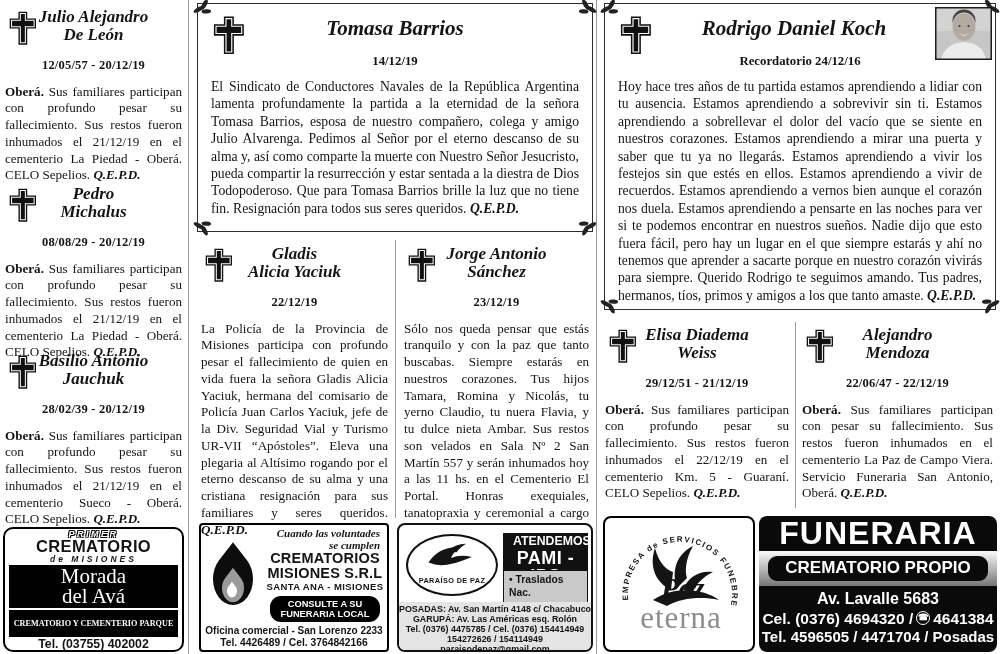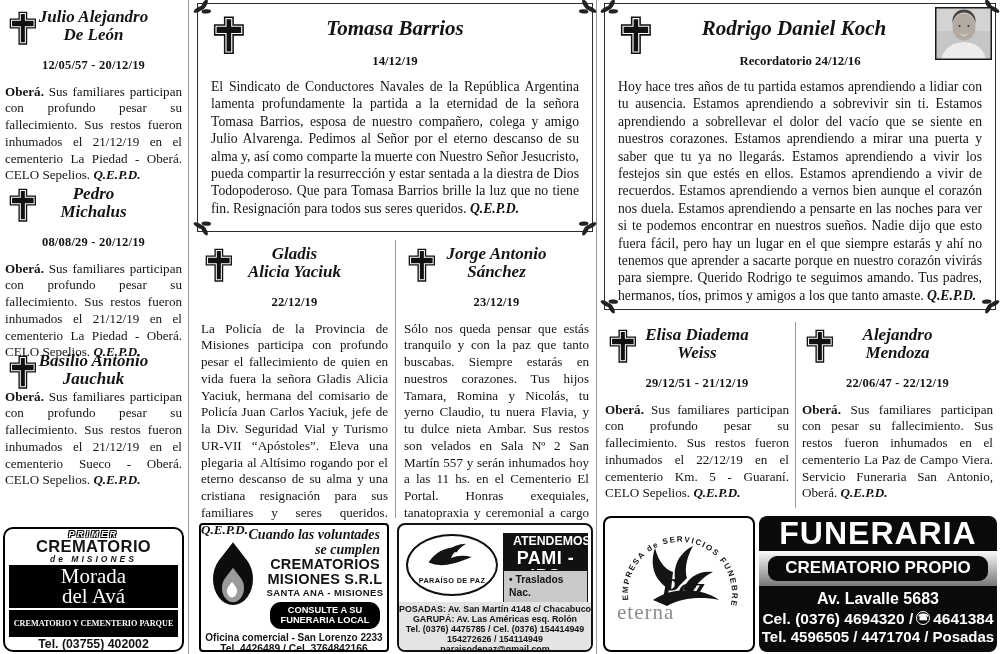--- a/index.html
+++ b/index.html
@@ -36,21 +36,21 @@
   .am-crema { font-weight:900; font-size:16.5px; line-height:.95; letter-spacing:.4px; }
   .am-demis { font-style:italic; font-size:8.5px; letter-spacing:3px; line-height:1.05; font-weight:bold; }
   .am-brand { background:#000; color:#fff; margin:1px 4px 0; font-family:"Liberation Serif",serif; font-size:21px; line-height:.95; padding:2px 16px; }
   .am-tag { background:#000; color:#fff; margin:2px 4px 0; font-family:"Liberation Serif",serif; font-size:8.2px; padding:9px 0; font-weight:bold; }
   .am-tel { font-weight:900; font-size:12.3px; line-height:1.05; margin-top:1px; }
   .am-email { font-weight:bold; font-size:8.2px; line-height:1.15; }
   .am-web { font-weight:900; font-size:10px; line-height:1.1; }
 
   
   .ad-cm { position:absolute; left:199px; top:523px; width:190px; height:129px; border:2px solid #000; border-radius:4px; font-family:"Liberation Sans",sans-serif; overflow:hidden; }
-  .cm-tag { text-align:right; font-family:"Liberation Serif",serif; font-style:italic; font-weight:bold; font-size:14px; line-height:1.05; padding:3px 7px 0 0; }
+  .cm-tag { text-align:right; font-family:"Liberation Serif",serif; font-style:italic; font-weight:bold; font-size:11px; line-height:1.05; padding:3px 7px 0 0; }
   .cm-flame { position:absolute; left:4px; top:24px; width:60px; height:82px; }
   .fdrop { position:absolute; border-radius:0 50% 50% 50%; transform:scaleY(1.3) rotate(45deg); }
   .f1 { left:8px; top:10px; width:40px; height:40px; background:#0d0d0d; }
   .f2 { left:17px; top:28px; width:22px; height:22px; background:#9b9b9b; }
   .f3 { left:22px; top:37px; width:10px; height:10px; background:#fff; }
   .cm-right { margin-left:62px; text-align:center; }
   .cm-n1,.cm-n2 { font-weight:900; font-size:14.5px; line-height:1.02; letter-spacing:.2px; }
   .cm-loc { font-weight:bold; font-size:9.5px; letter-spacing:.4px; line-height:1.15; margin-top:1px; }
   .cm-pill { display:inline-block; background:#000; color:#fff; border-radius:11px; font-weight:bold; font-size:9.3px; line-height:1.12; padding:3px 10px; margin-top:3px; }
   .cm-lines { text-align:center; margin-top:3px; font-weight:bold; line-height:1.17; }
@@ -63,21 +63,21 @@
   .pp-oval-label { font-size:7.3px; font-weight:bold; letter-spacing:.4px; }
   .pp-atend { position:absolute; left:104px; top:8px; width:85px; background:#111; color:#fff; text-align:center; font-weight:900; padding:2px 10px 3px; }
   .pp-a1 { font-size:12.3px; line-height:1.1; } .pp-a2 { font-size:18px; line-height:1.05; letter-spacing:.5px; }
   .pp-serv { position:absolute; left:104px; top:45px; width:85px; background:#c9c9c9; border:1.5px solid #111; padding:2px 15px 2px 5px; font-weight:900; font-size:10.3px; line-height:1.3; }
   .pp-lines { position:absolute; left:0; right:0; top:77px; bottom:0; background:#e4e4e4; text-align:center; font-weight:bold; font-size:8.9px; line-height:1.13; padding-top:2px; }
 
   
   .ad-pe { position:absolute; left:603px; top:516px; width:152px; height:136px; border:2px solid #000; border-radius:8px; background:#fff; overflow:hidden; }
   .pe-svg { position:absolute; left:0; top:2px; width:150px; height:100px; }
   .pe-paz { position:absolute; left:56px; top:56px; font-style:italic; font-weight:bold; font-size:29px; line-height:1; }
-  .pe-eterna { position:absolute; left:12px; top:84px; width:128px; font-size:21px; line-height:1; color:#8c8c8c; letter-spacing:1px; }
+  .pe-eterna { position:absolute; left:12px; top:84px; width:128px; text-align:center; font-size:31px; line-height:1; color:#8c8c8c; letter-spacing:1px; }
 
   
   .ad-fn { position:absolute; left:759px; top:516px; width:238px; height:136px; background:#0a0a0a; border-radius:8px; color:#fff; text-align:center; font-family:"Liberation Sans",sans-serif; overflow:hidden; }
   .fn-title { font-weight:900; font-size:32px; line-height:1.04; letter-spacing:1px; margin-top:1px; }
   .fn-silver { margin-top:1px; background:linear-gradient(#fafafa,#777); padding:5px 9px; }
   .fn-cp { background:#0a0a0a; border-radius:9px; font-weight:bold; font-size:17px; line-height:1.1; padding:3px 0; }
   .fn-addr { font-weight:bold; font-size:16px; margin-top:4px; line-height:1.1; }
   .fn-cel { font-weight:bold; font-size:15.5px; margin-top:2px; display:flex; justify-content:center; align-items:center; gap:3px; line-height:1.1; }
   .fn-icon { display:inline-flex; width:14px; height:14px; border:1.5px solid #fff; border-radius:50%; font-size:8.5px; align-items:center; justify-content:center; font-style:normal; }
   .fn-tel { font-weight:bold; font-size:15px; margin-top:2px; line-height:1.1; }
@@ -129,20 +129,21 @@
     <p class="ob-body"><b>Oberá.</b> <span>Sus familiares participan con profundo pesar su fallecimiento. Sus restos fueron inhumados el 21/12/19 en el cementerio La Piedad - Oberá. CELO Sepelios.</span> <span class="qepd">Q.E.P.D.</span></p>
   </section>
 
   <section class="ob" style="left:2px;top:350px;width:183px">
     <div class="ob-head">
       <svg class="cross" viewBox="-2 -2 43 52">
           <use href="#cross-shape"></use>
         </svg>
       <div class="ob-name"><span>Basilio Antonio</span><br><span>Jauchuk</span></div>
     </div>
+    <div class="ob-dates">28/02/39 - 20/12/19</div>
     <p class="ob-body"><b>Oberá.</b> <span>Sus familiares participan con profundo pesar su fallecimiento. Sus restos fueron inhumados el 21/12/19 en el cementerio Sueco - Oberá. CELO Sepelios.</span> <span class="qepd">Q.E.P.D.</span></p>
   </section>
 
   <div class="ad-morada">
     <div class="am-primer">PRIMER</div>
     <div class="am-crema">CREMATORIO</div>
     <div class="am-demis">de MISIONES</div>
     <div class="am-brand"><span>Morada</span><br><span>del Avá</span></div>
     <div class="am-tag">CREMATORIO Y CEMENTERIO PARQUE</div>
     <div class="am-tel">Tel. (03755) 402002</div>

